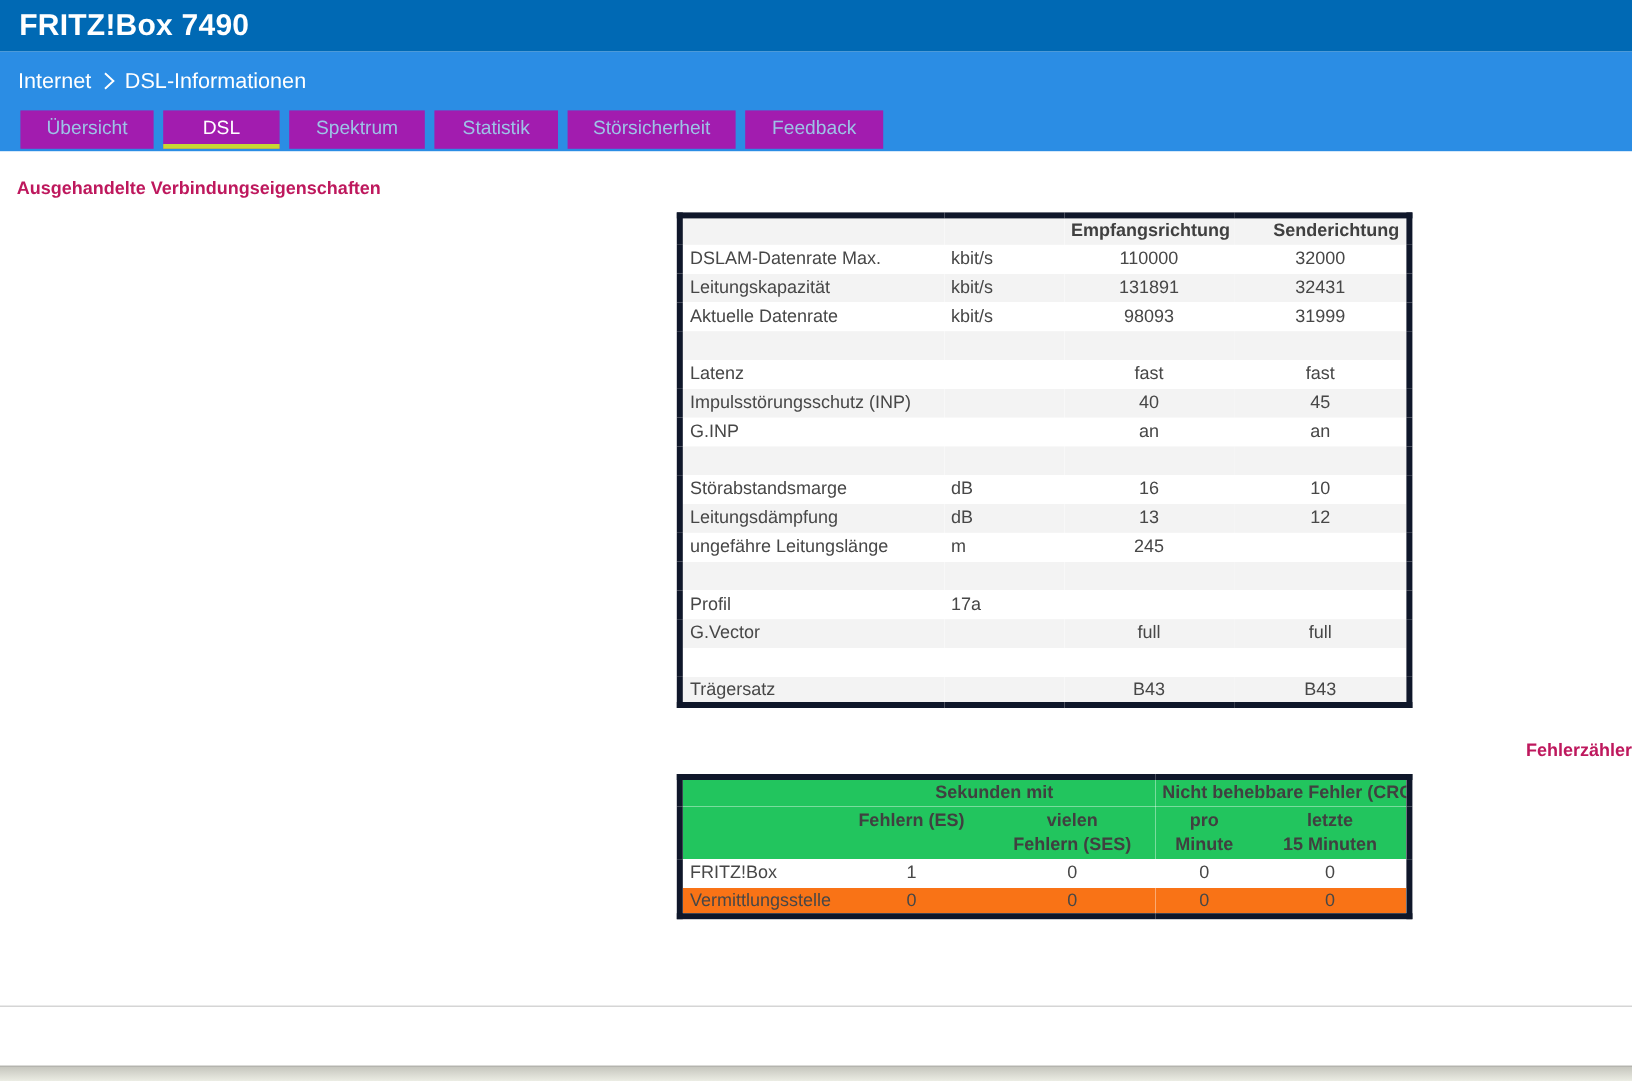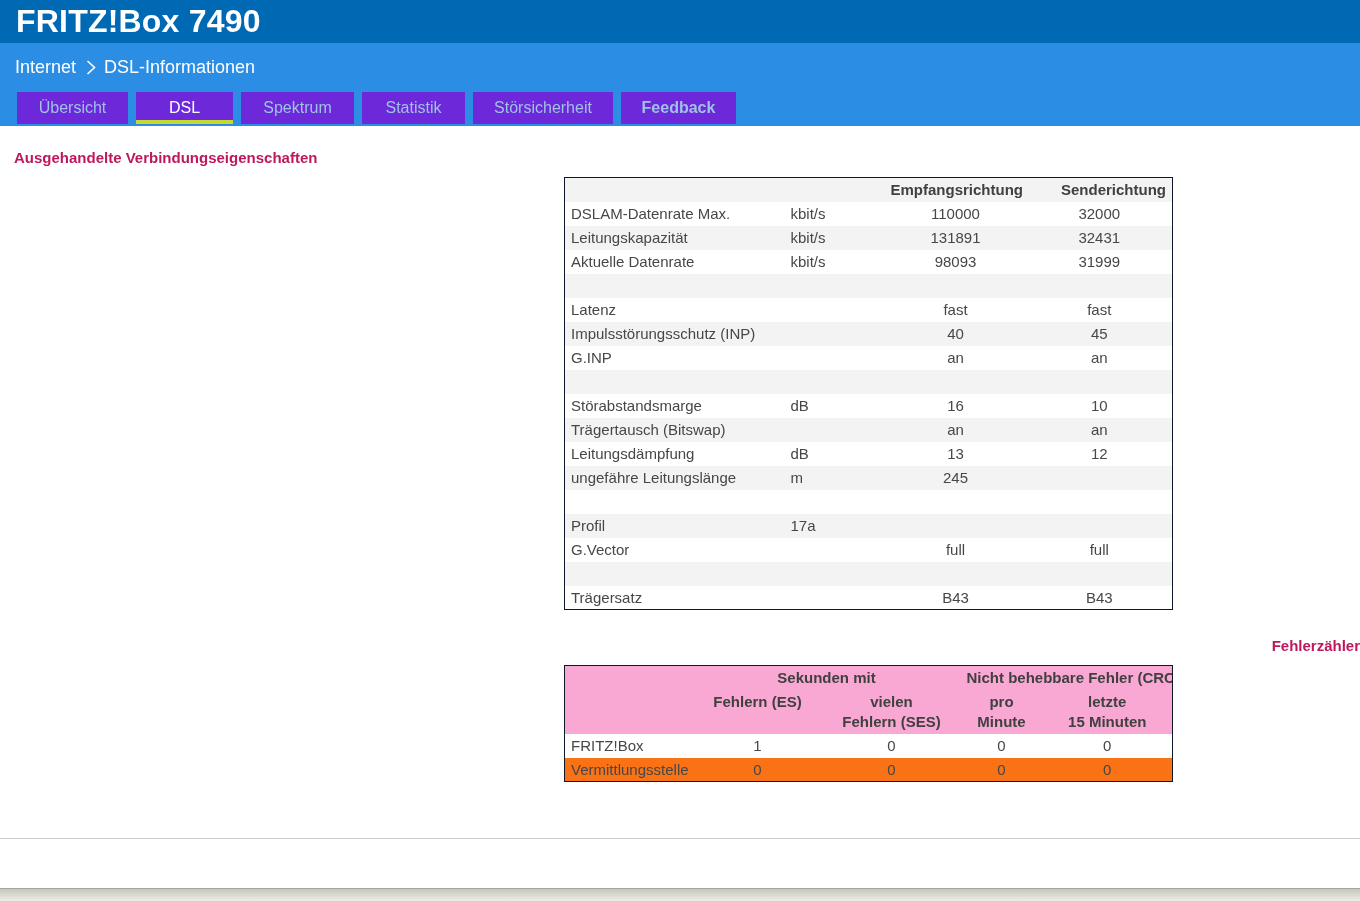--- a/index.html
+++ b/index.html
@@ -2,67 +2,67 @@
 <html><head>
 <meta charset="utf-8">
 <style>
   * { box-sizing: border-box; }
   html,body { margin:0; padding:0; }
   body { font-family: "Liberation Sans", "DejaVu Sans", sans-serif; }
   .page { position:relative; width:1360px; height:901px; background:#ffffff; overflow:hidden; }
 
   
   .topbar { height:43px; background:#0069b4; display:flex; align-items:center; padding-left:16px; }
-  .topbar h1 { margin:0; color:#ffffff; font-size:32px; font-weight:700; letter-spacing:0.2px; }
+  .topbar h1 { margin:0; color:#ffffff; font-size:25px; font-weight:700; letter-spacing:0.2px; }
 
   
   .subbar { height:83px; background:#2b8de4; position:relative; }
   .breadcrumb { position:absolute; top:14px; left:15px; display:flex; align-items:center; color:#ffffff; font-size:18px; }
   .breadcrumb .crumb { color:#ffffff; text-decoration:none; }
   .breadcrumb .chev { margin:0 7px 0 9px; display:flex; align-items:center; }
   .tabs { position:absolute; left:17px; bottom:2px; display:flex; gap:8px; }
-  .tab { height:32px; line-height:32px; background:#6d28d9; color:#9dc3e6; font-size:16px;
+  .tab { height:32px; line-height:32px; background:#a21caf; color:#9dc3e6; font-size:16px;
          text-align:center; position:relative; cursor:pointer; }
   .tab:nth-child(1){ width:111px; }
   .tab:nth-child(2){ width:97px; }
   .tab:nth-child(3){ width:113px; }
   .tab:nth-child(4){ width:103px; }
   .tab:nth-child(5){ width:140px; }
-  .tab:nth-child(6){ width:115px;font-weight:bold; }
+  .tab:nth-child(6){ width:115px; }
   .tab.active { color:#ffffff; }
   .tab.active::after { content:""; position:absolute; left:0; right:0; bottom:0; height:4px; background:#c8d832; }
 
   
   .section-title { font-size:15px; font-weight:700; color:#be185d; line-height:18px; margin:0; }
   #props-title  { margin:23px 0 0 14px; }
   #errors-title { margin:27px 0 0 14px;text-align:right; }
 
   table { border-collapse:collapse; table-layout:fixed; width:608px; font-size:15px; color:#474747;
-          border:1px solid #0f172a; background:#ffffff; }
+          border:5px solid #0f172a; background:#ffffff; }
   td, th { padding:0 6px; height:24px; font-weight:400; text-align:left; white-space:nowrap; overflow:hidden; }
 
   
   .props-table { margin:10px 0 0 564px; }
   .props-table col.c1 { width:220px; }
   .props-table col.c2 { width:100px; }
   .props-table col.c3 { width:142px; }
   .props-table col.c4 { width:146px; }
   .props-table thead tr { background:#f3f3f3; }
   .props-table thead th.dir { font-weight:700; text-align:right; color:#404040; }
   .props-table tbody tr:nth-child(even) { background:#f3f3f3; }
   .props-table td.num { text-align:center; }
 
   
   .error-table { margin:10px 0 0 564px; }
   .error-table col.c1 { width:128px; }
   .error-table col.c2 { width:130px; }
   .error-table col.c3 { width:138px; }
   .error-table col.c4 { width:82px; }
   .error-table col.c5 { width:130px; }
-  .error-table thead { background:#f9a8d4;margin-top:33px; }
+  .error-table thead { background:#22c55e;margin-top:33px; }
   .error-table thead th { font-weight:700; text-align:center; color:#404040; }
   .error-table thead tr.sub th { height:44px; vertical-align:top; line-height:20px; padding-top:2px; }
   .error-table thead th span { display:block; }
   .error-table tbody td.val { text-align:center; }
   .error-table tbody tr:nth-child(2) { background:#f97316; }
 
   
   .content-divider { position:absolute; left:0; right:0; top:838px; height:0; border-top:1px solid #cbcbcb; }
   .footer-band { position:absolute; left:0; right:0; bottom:0; height:13px;
                  background:linear-gradient(#c6c6be,#ecede4); border-top:1px solid #a5a59d; }
@@ -162,26 +162,20 @@
           <td class="num"></td>
           <td class="num"></td>
         </tr>
       <tr>
           <td>Störabstandsmarge</td>
           <td>dB</td>
           <td class="num">16</td>
           <td class="num">10</td>
         </tr>
       <tr>
-          <td>Trägertausch (Bitswap)</td>
-          <td></td>
-          <td class="num">an</td>
-          <td class="num">an</td>
-        </tr>
-      <tr>
           <td>Leitungsdämpfung</td>
           <td>dB</td>
           <td class="num">13</td>
           <td class="num">12</td>
         </tr>
       <tr>
           <td>ungefähre Leitungslänge</td>
           <td>m</td>
           <td class="num">245</td>
           <td class="num"></td>

